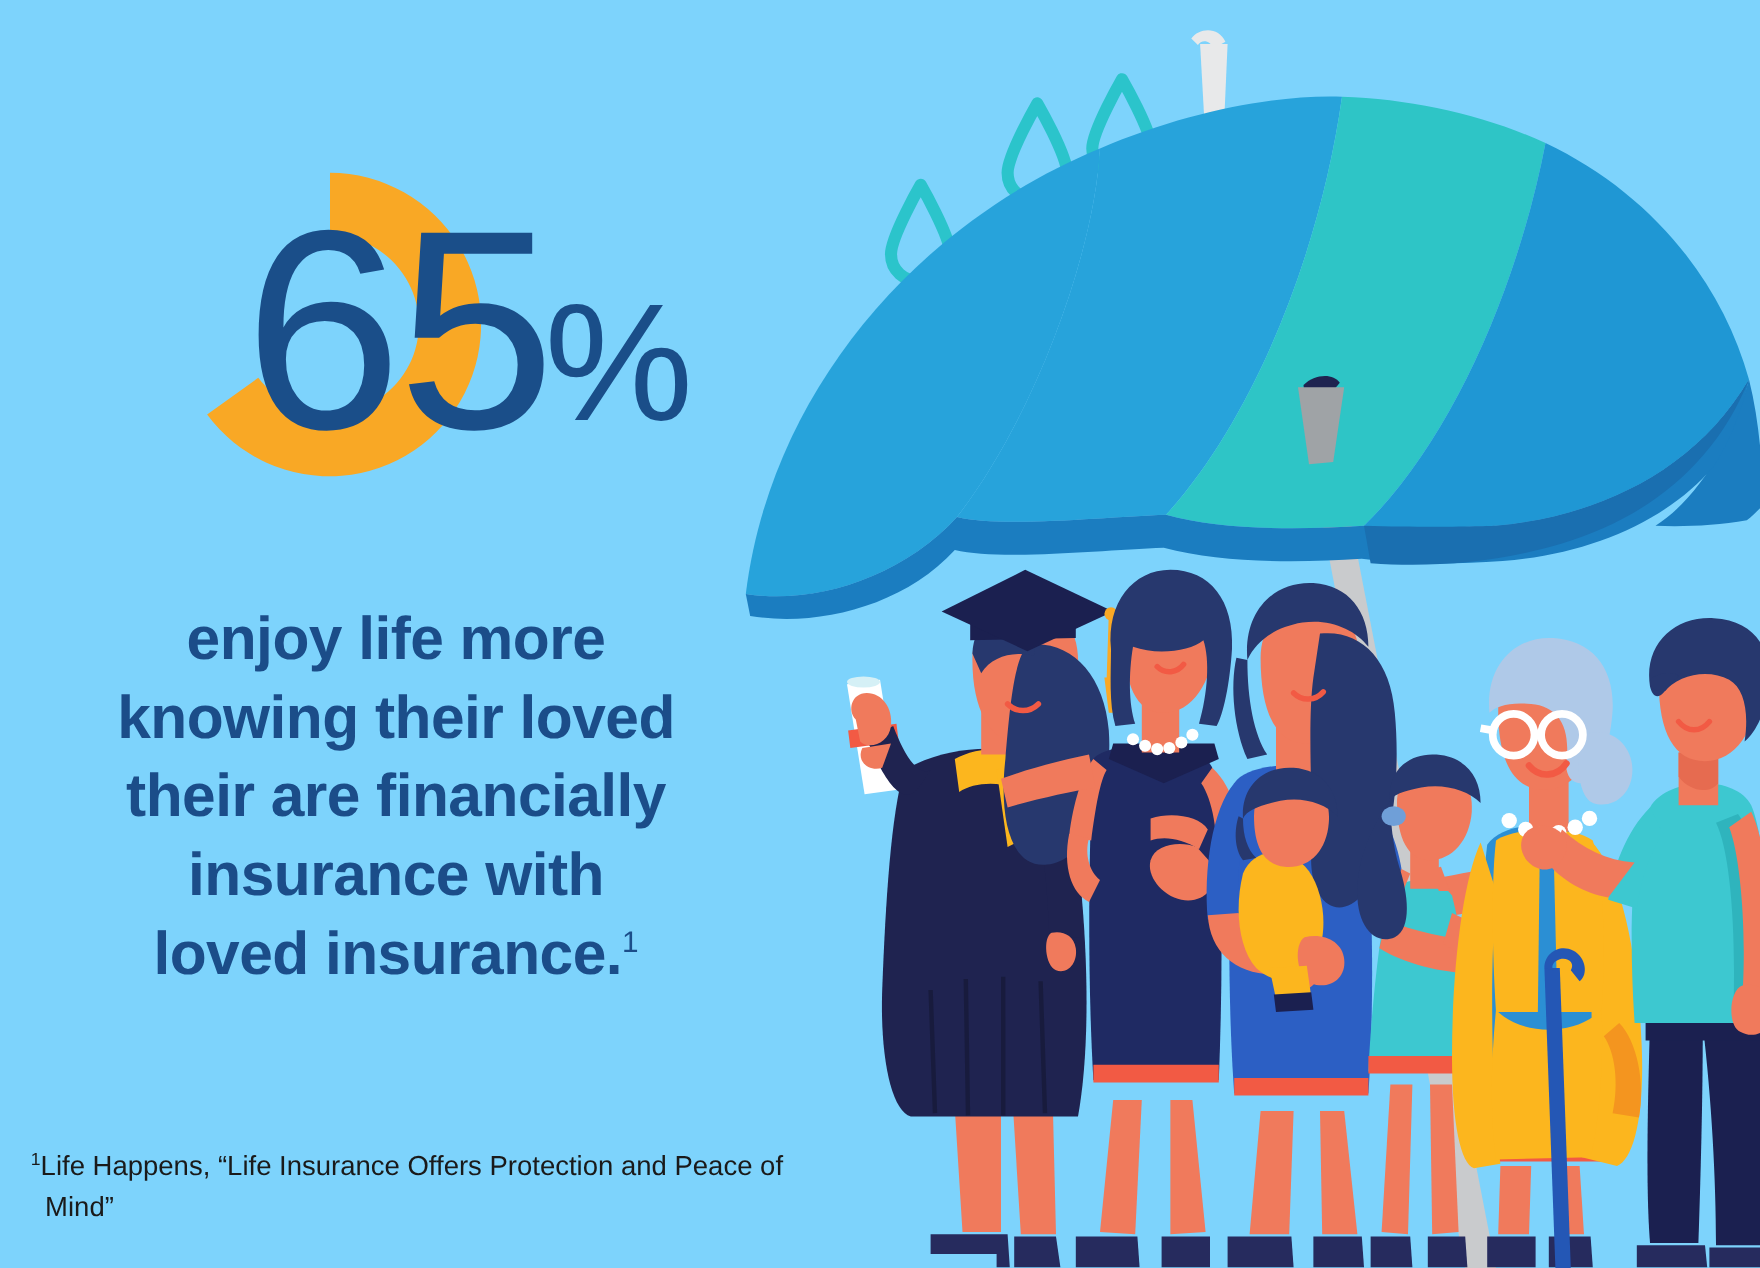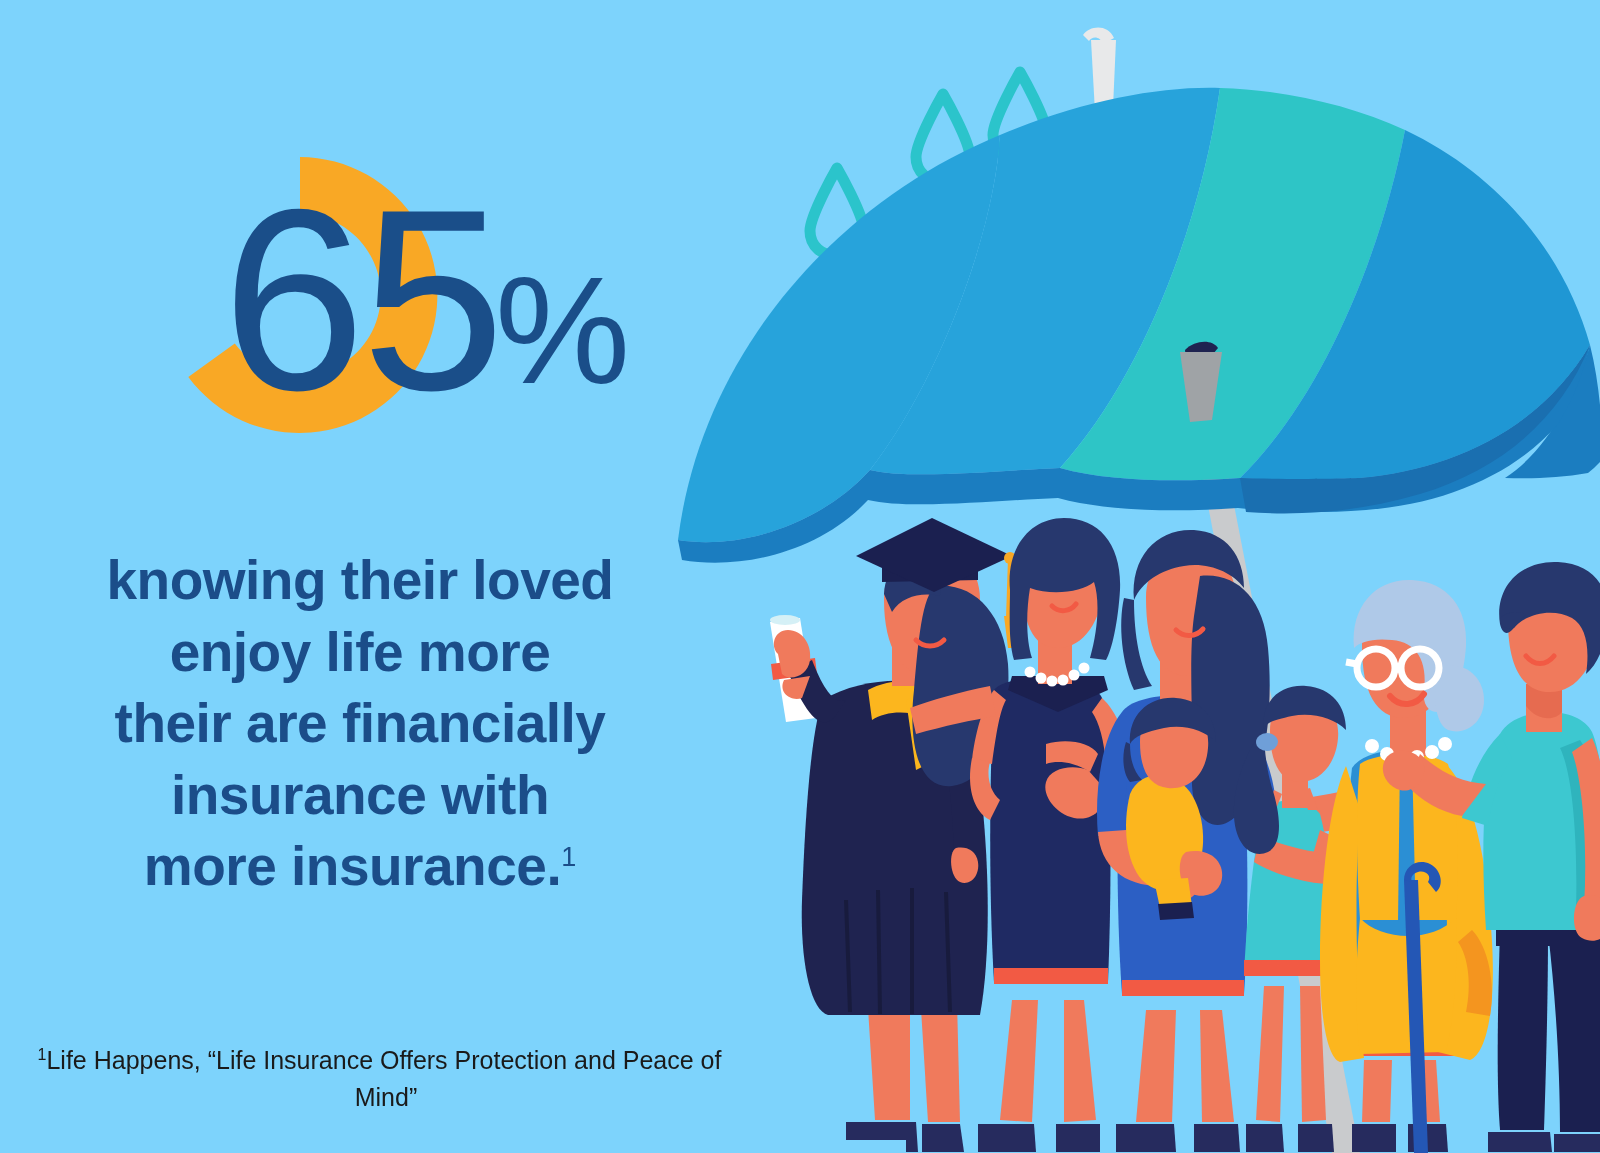--- a/index.html
+++ b/index.html
@@ -92,21 +92,20 @@
     position: absolute;
     left: 28px;
     top: 1042px;
     width: 690px;
     font-family: "Liberation Sans", sans-serif;
     font-size: 25px;
     line-height: 1.48;
     color: #1a1a1a;
     text-indent: -13px;
     padding-left: 13px;
-    text-align: center;
   }
   #footnote .fsup {
     font-size: 16px;
     vertical-align: super;
   }
 
   
   #illustration {
     position: absolute;
     left: 660px;
@@ -135,25 +134,25 @@
     </div>
 
     <div id="stat-value">
       <span class="stat-number">65</span>
         <span class="stat-pct">%</span>
     </div>
 
   </div>
 
   <div id="headline">
+    <div>enjoy life more</div>
     <div>knowing their loved</div>
-    <div>enjoy life more</div>
     <div>their are financially</div>
     <div>insurance with</div>
-    <div><span>more insurance.</span><span class="sup">1</span></div>
+    <div><span>loved insurance.</span><span class="sup">1</span></div>
   </div>
 
   <div id="footnote"><span class="fsup">1</span><span>Life Happens, “Life Insurance Offers Protection and Peace of Mind”</span></div>
 
   <div id="illustration">
   <svg width="940" height="1153" viewBox="0 0 940 1153" aria-hidden="true">
 
     <g fill="none" stroke="#2bc4cb" stroke-width="11" stroke-linejoin="round">
       <path d="M177,256 C177,256 150,209 150,193 C150,178 162,168 177,168 C192,168 204,178 204,193 C204,209 177,256 177,256 Z" transform="rotate(180 177 212)"></path>
       <path d="M283,182 C283,182 256,135 256,119 C256,104 268,94 283,94 C298,94 310,104 310,119 C310,135 283,182 283,182 Z" transform="rotate(180 283 138)"></path>

